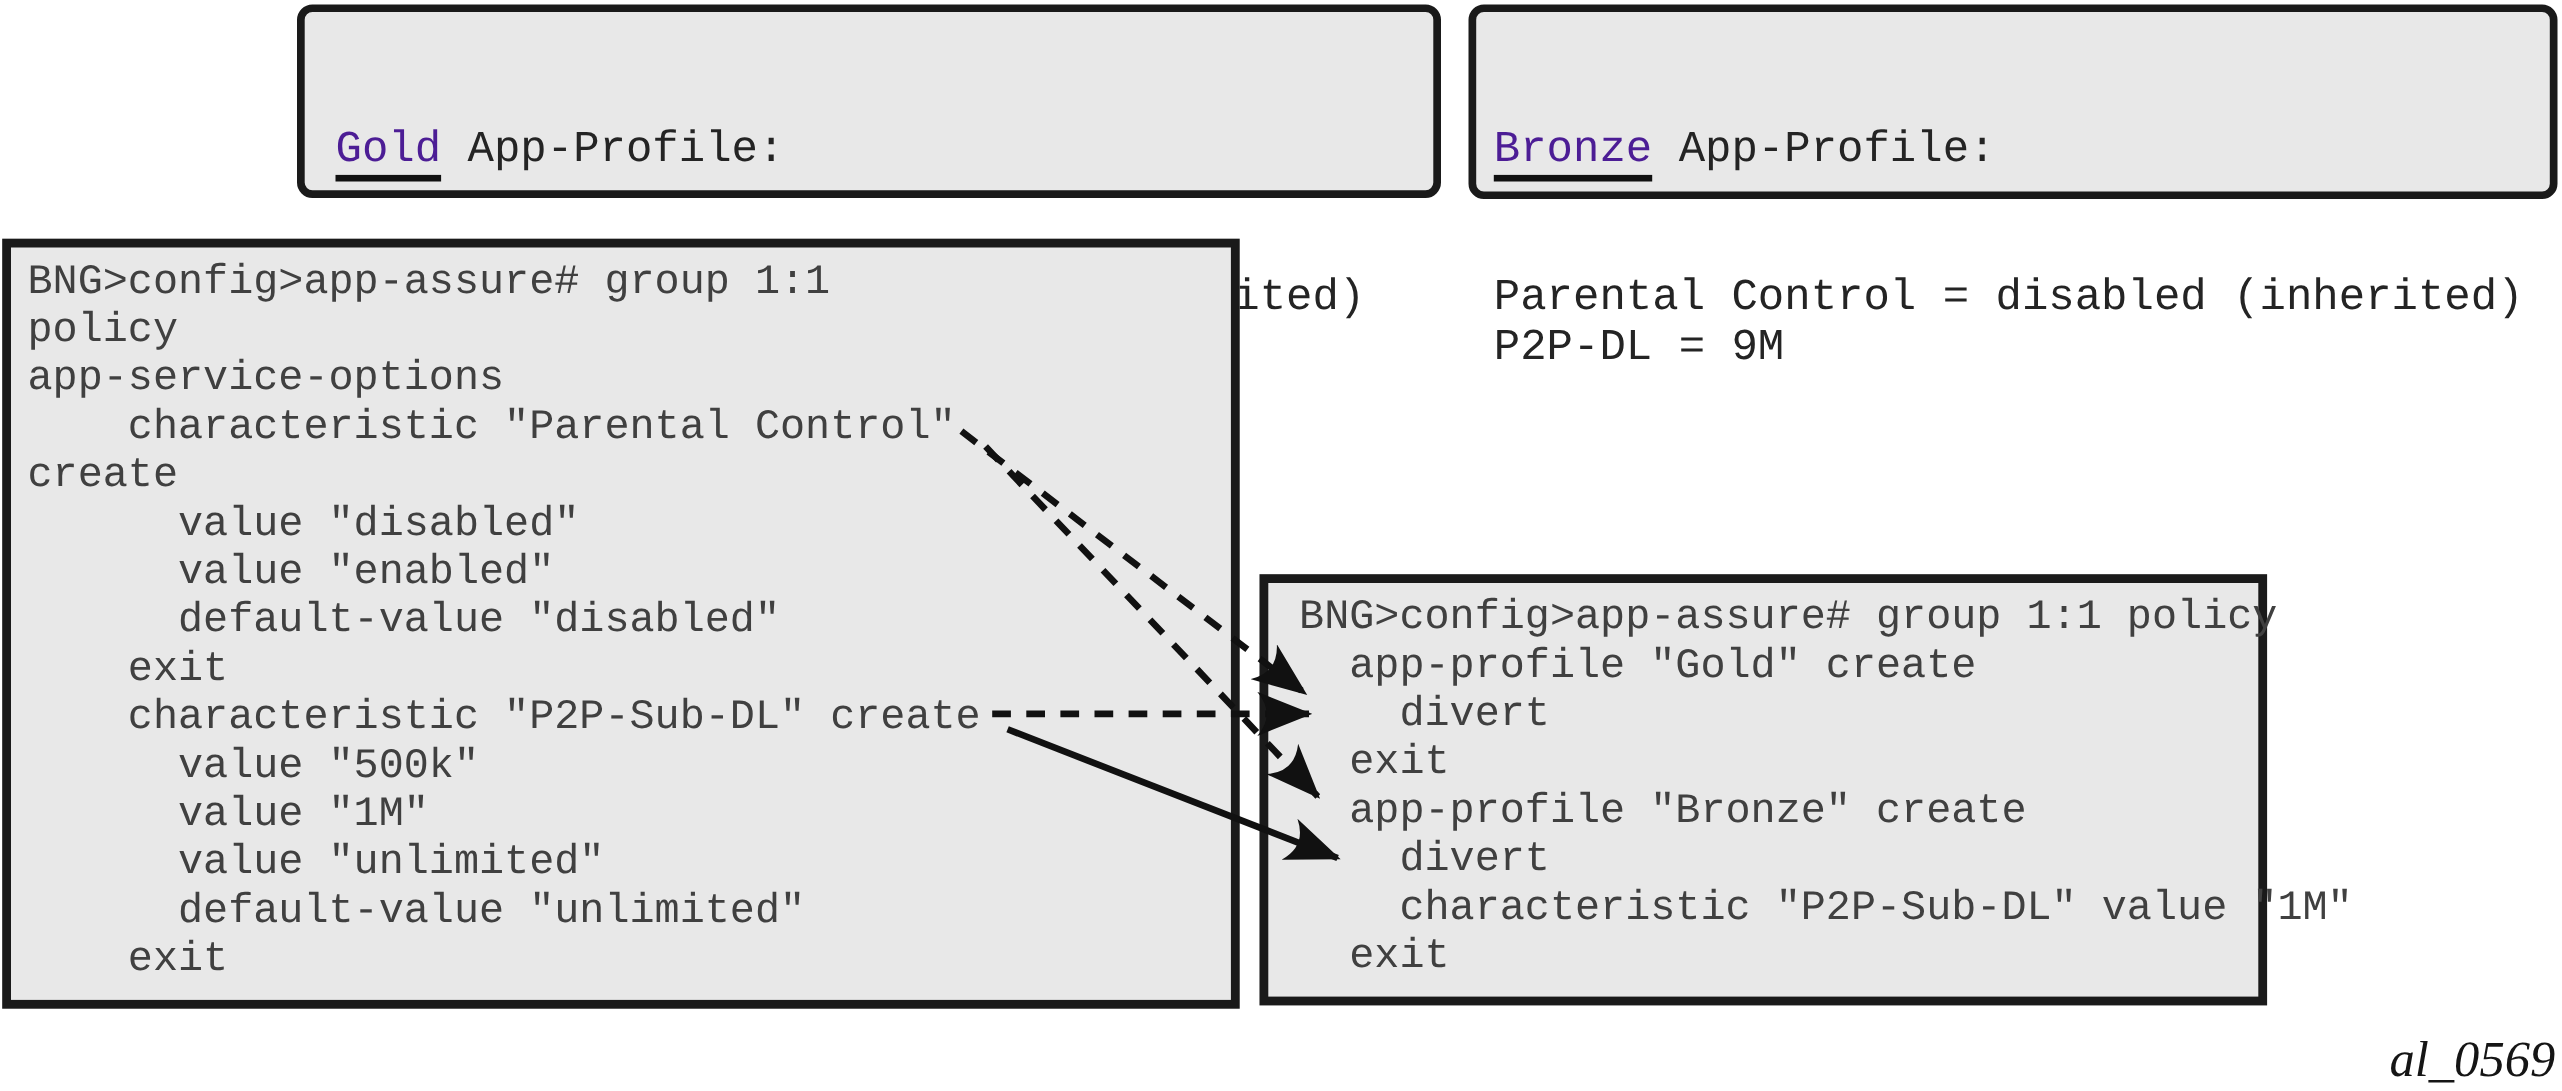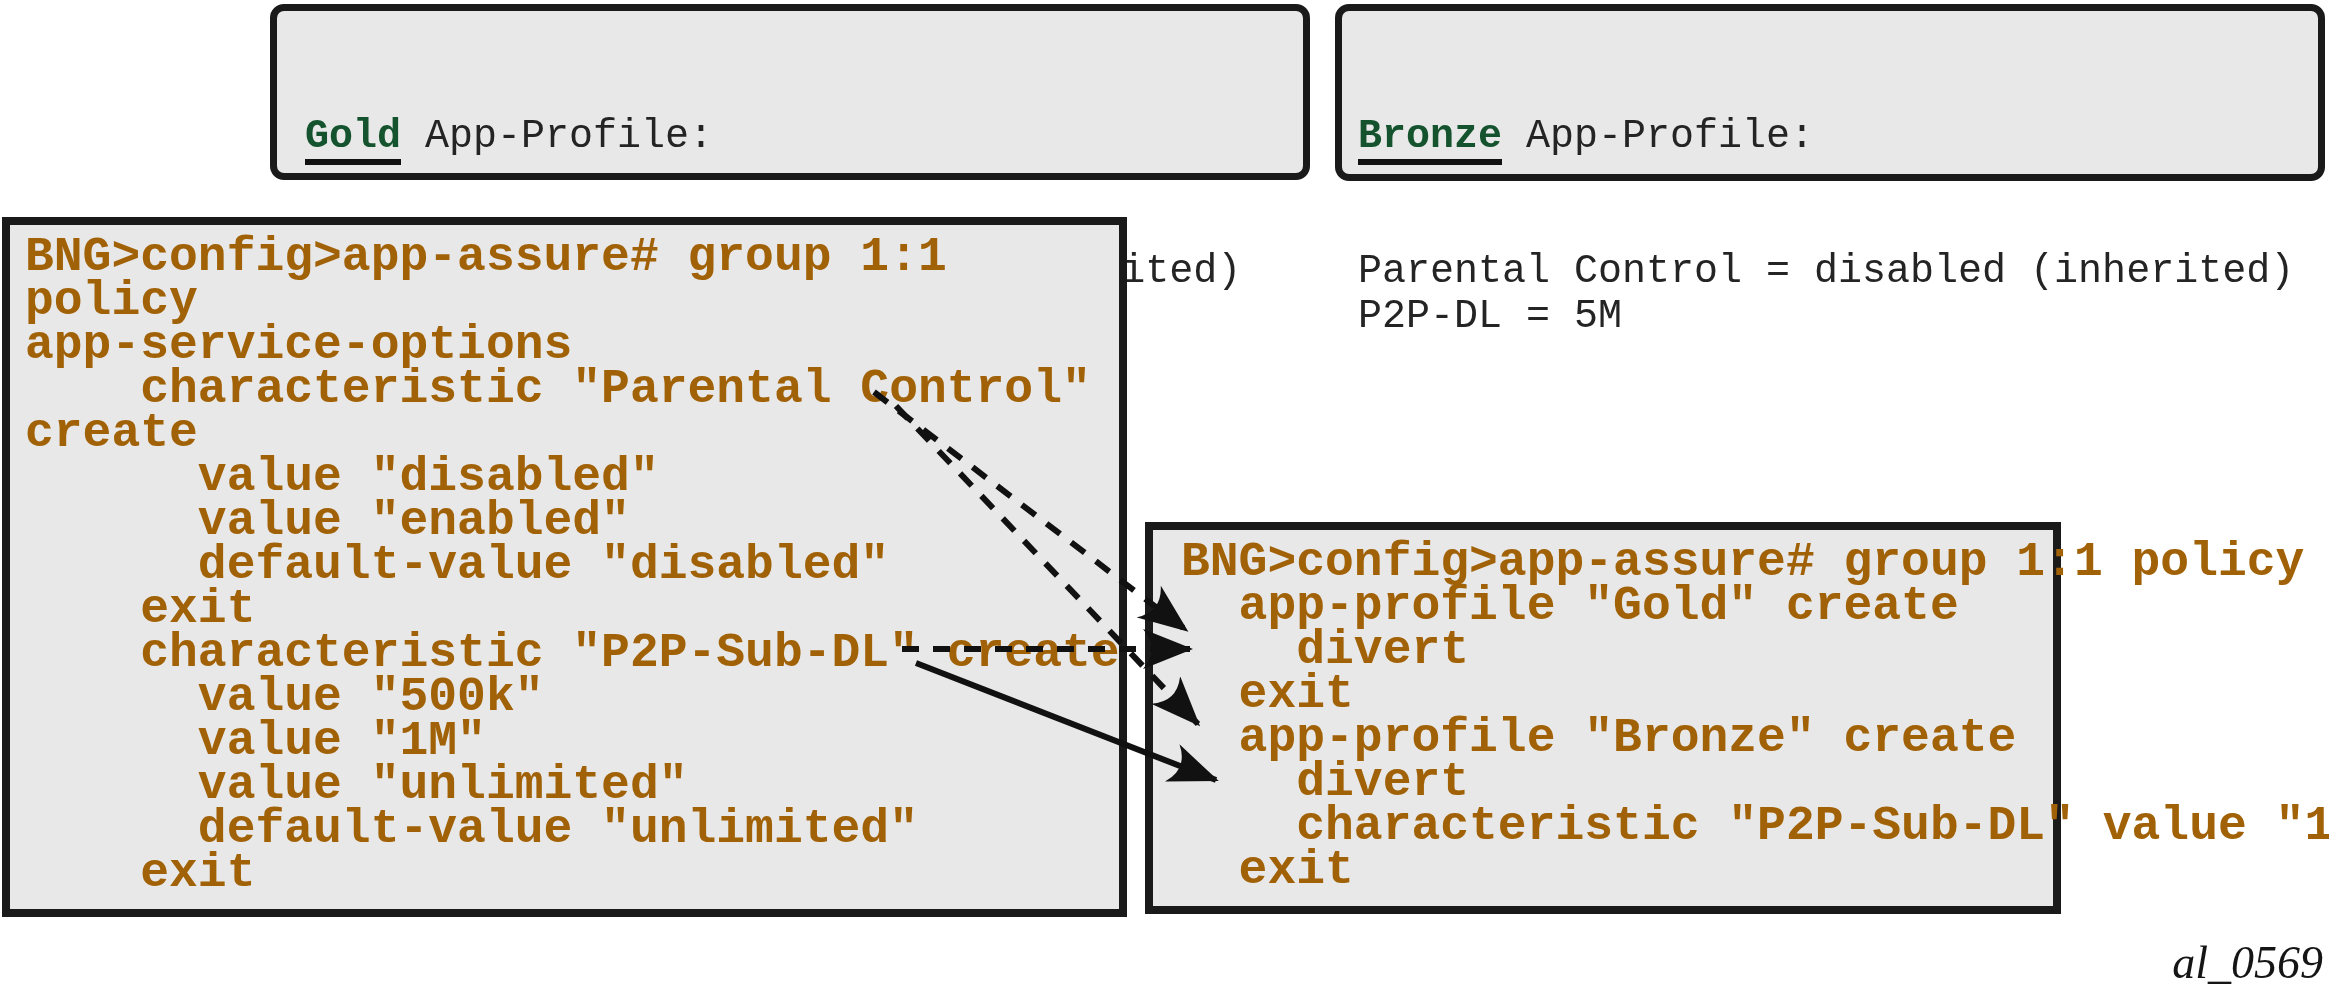--- a/index.html
+++ b/index.html
@@ -25,30 +25,30 @@
 
   .card-inner{
     padding:13px 0 0 28px;
     font-size:40px;
     line-height:45px;
     color:#242424;
     white-space:pre;
   }
   #card-bronze .card-inner{padding-left:16px;}
   .card-name{
-    font-weight:bold;
-    color:#14532d;
+    font-weight:normal;
+    color:#4c1d95;
     border-bottom:6px solid #111;
   }
   pre{margin:0;font:inherit;white-space:pre;}
   .code{
-    font-weight:bold;
-    font-size:48px;
+    font-weight:normal;
+    font-size:38px;
     line-height:44px;
-    color:#a16207;
+    color:#404040;
     padding:10px 0 0 15px;
   }
   #cli-right .code{padding-left:28px;}
 
   #overlay{
     position:absolute;left:0;top:0;width:2329px;height:992px;
     pointer-events:none;
   }
   #overlay path{stroke:#111;stroke-width:6;fill:none;}
   #overlay path.dash{stroke-dasharray:17 14;}
@@ -71,21 +71,21 @@
     <div><span class="card-name">Gold</span><span> App-Profile:</span></div>
     <pre>Parental Control = disabled (inherited)
 P2P-DL= unlimited (inherited)</pre>
   </div>
 </div>
 
 <div class="box card" id="card-bronze">
   <div class="card-inner">
     <div><span class="card-name">Bronze</span><span> App-Profile:</span></div>
     <pre>Parental Control = disabled (inherited)
-P2P-DL = 5M</pre>
+P2P-DL = 9M</pre>
   </div>
 </div>
 
 <div class="box" id="cli-left">
   <pre class="code">BNG&gt;config&gt;app-assure# group 1:1
 policy
 app-service-options
     characteristic "Parental Control"
 create
       value "disabled"

